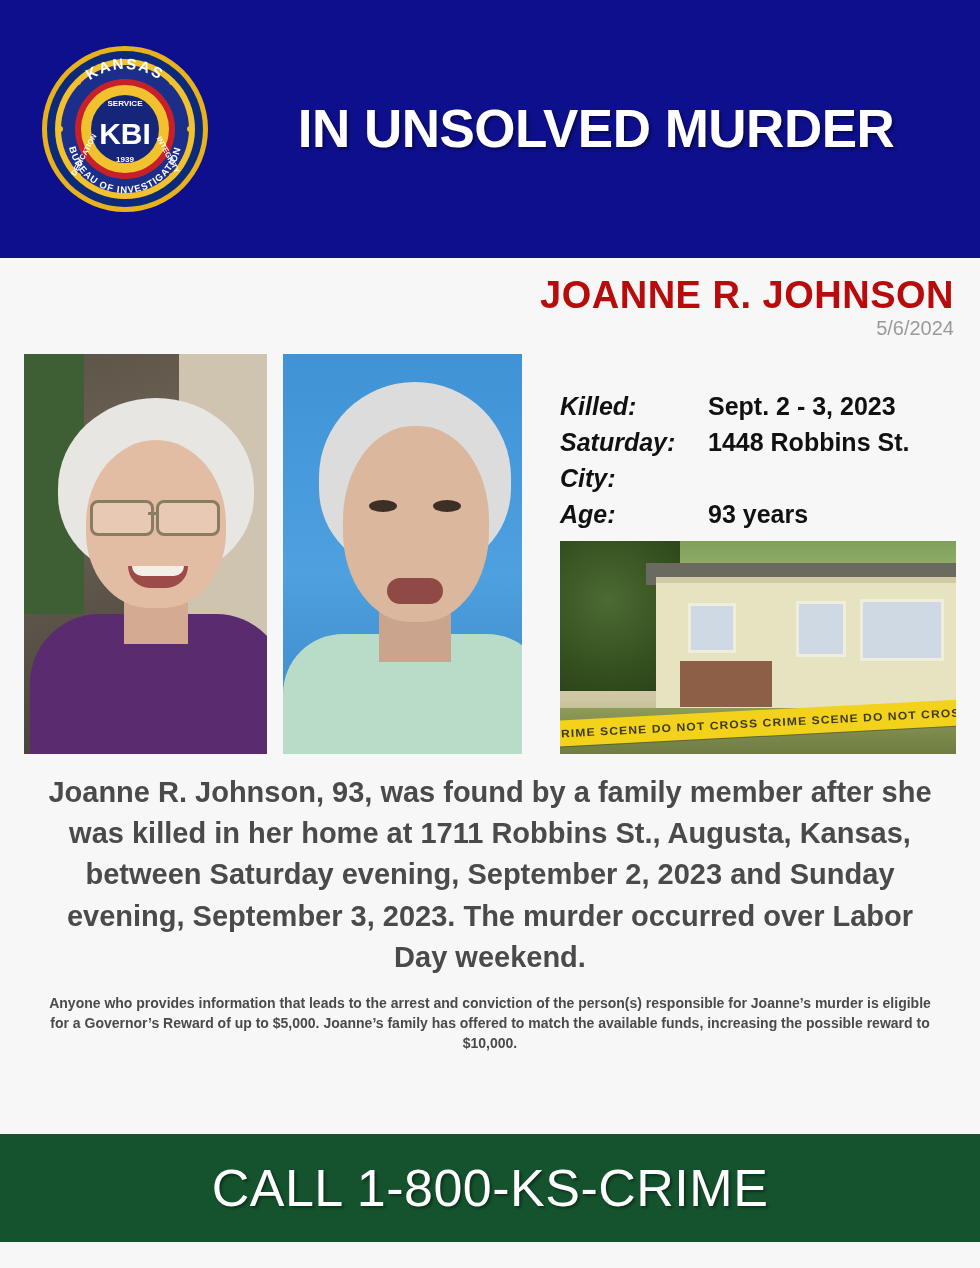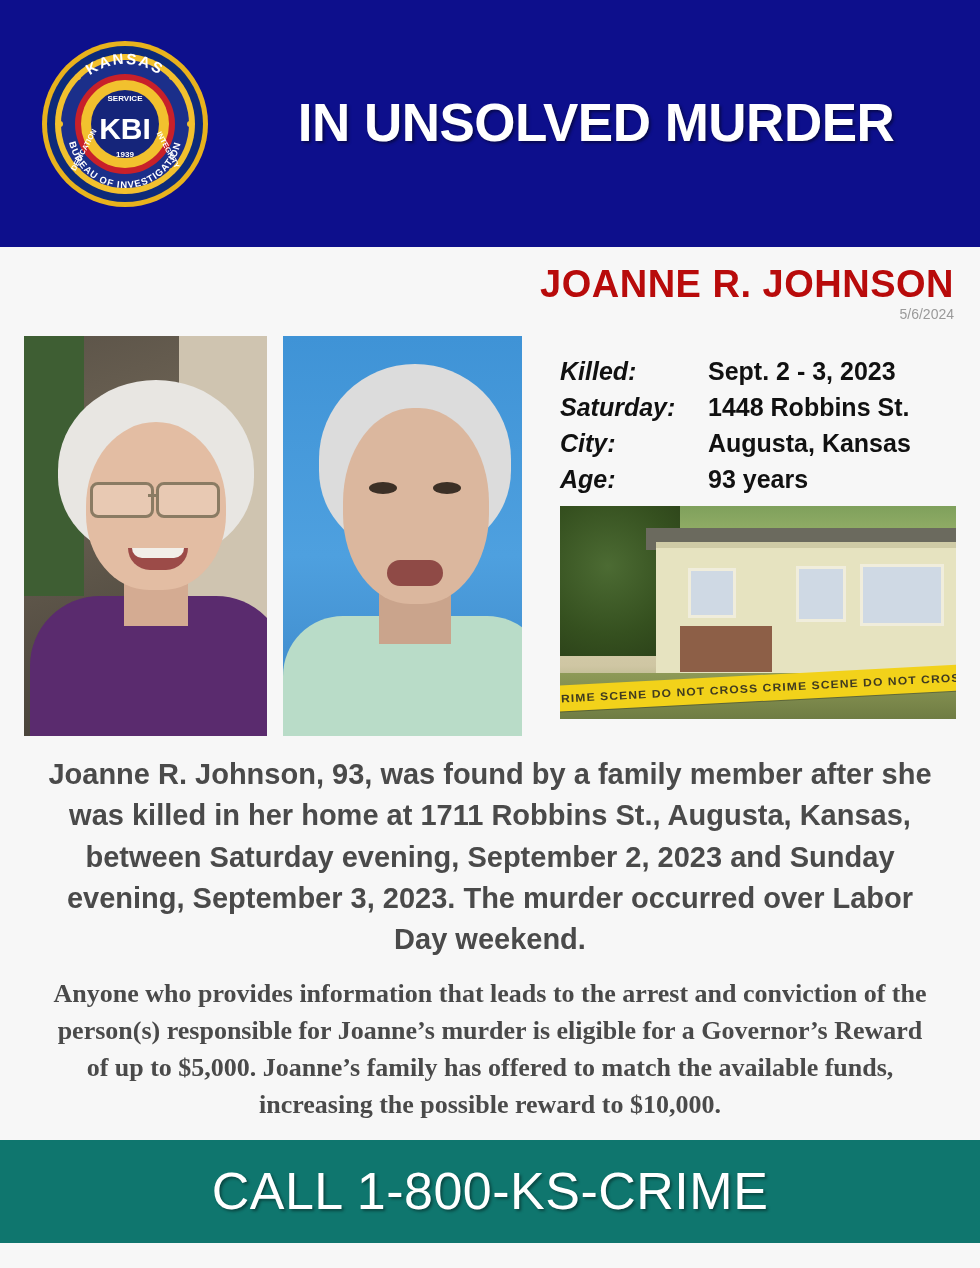--- a/index.html
+++ b/index.html
@@ -73,28 +73,28 @@
     flex-direction: column;
   }
   .victim-name {
     color: #b80b0b;
     font-size: 38px;
     font-weight: bold;
     letter-spacing: 0.5px;
   }
   .date-stamp {
     color: #9a9a9a;
-    font-size: 14px;
+    font-size: 20px;
     padding-bottom: 6px;
   }
 
   .media-row {
     display: flex;
     gap: 16px;
-    align-items: center;
+    align-items: flex-end;
     padding: 0 6px;
   }
   .photo {
     position: relative;
     overflow: hidden;
   }
   .photo-a {
     width: 268px;
     height: 400px;
     background: linear-gradient(160deg,#5b5348 0%,#6d6354 30%,#3e3a33 100%);
@@ -202,34 +202,34 @@
     padding: 18px 30px 0 30px;
     text-align: center;
   }
   .para {
     color: #4a4a4a;
     font-size: 29px;
     line-height: 1.42;
     font-weight: bold;
     margin: 0 0 16px 0;
   }
-  .para.p2 { font-size: 26px; font-family: Liberation Serif, serif; }
+  .para.p2 { font-size: 14px; }
   .red-block {
     color: #b80b0b;
     font-size: 21.5px;
     font-weight: bold;
     line-height: 1.5;
     text-align: center;
     margin-top: 6px;
   }
   .red-block .u { text-decoration: underline; }
 
   
   .footer {
-    background: #0f766e;
+    background: #14532d;
     height: 108px;
     display: flex;
     align-items: center;
     justify-content: center;
   }
   .footer-text {
     color: #ffffff;
     font-size: 52px;
     letter-spacing: 0.5px;
     text-shadow: 2px 2px 3px rgba(0,0,0,0.4);
@@ -325,21 +325,20 @@
         <div class="fact-row">
           <div class="fact-label">Killed:</div>
           <div class="fact-value">Sept. 2 - 3, 2023</div>
         </div>
         <div class="fact-row">
           <div class="fact-label">Saturday:</div>
           <div class="fact-value">1448 Robbins St.</div>
         </div>
         <div class="fact-row">
           <div class="fact-label">City:</div>
-          <div class="fact-value">Augusta, Kansas</div>
         </div>
         <div class="fact-row">
           <div class="fact-label">Age:</div>
           <div class="fact-value">93 years</div>
         </div>
 
         <div class="house-photo">
           <div class="trees"></div>
           <div class="house-roof"></div>
           <div class="house-wall"></div>

